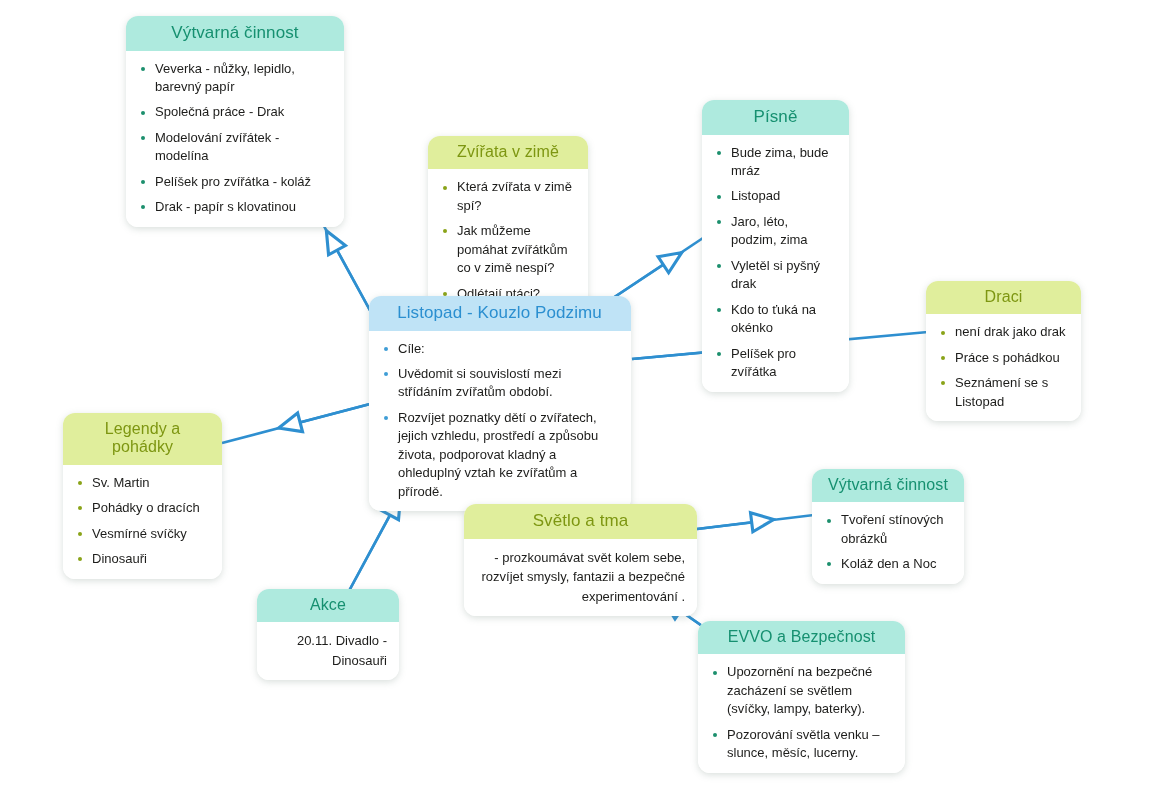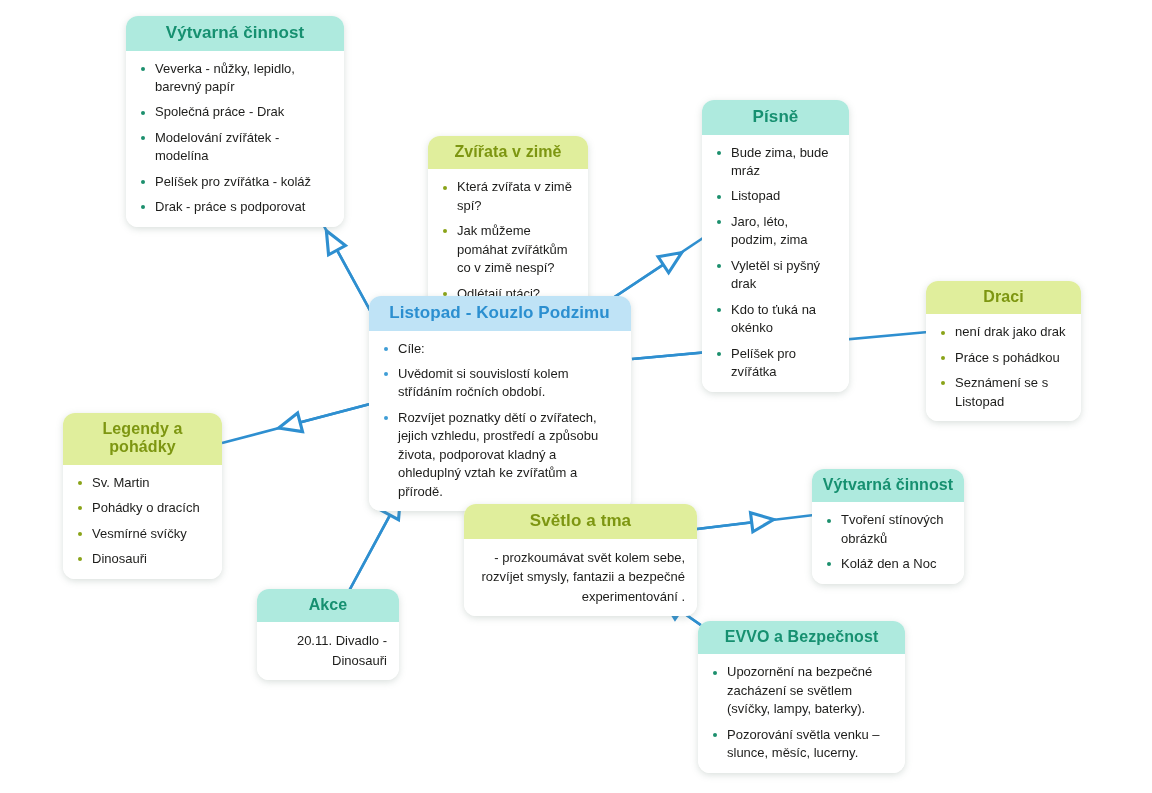--- a/index.html
+++ b/index.html
@@ -34,21 +34,21 @@
   .node {
     position: absolute;
     border-radius: 12px;
     background: #ffffff;
     box-shadow: 0 2px 7px rgba(120,140,130,0.28);
     overflow: hidden;
     box-sizing: border-box;
   }
   .node-header {
     text-align: center;
-    font-weight: bold;
+    font-weight: normal;
     padding: 7px 10px 8px 10px;
     line-height: 1.15;
     letter-spacing: 0.1px;
   }
   .node-body {
     background: #ffffff;
     padding: 9px 12px 10px 12px;
   }
   .node-body ul {
     margin: 0;
@@ -152,21 +152,21 @@
   </svg>
 
   <div class="node theme-teal" style="left:126px; top:16px; width:218px;">
     <div class="node-header h-17">Výtvarná činnost</div>
     <div class="node-body sz-11">
       <ul>
         <li>Veverka - nůžky, lepidlo, barevný papír</li>
         <li>Společná práce - Drak</li>
         <li>Modelování zvířátek - modelína</li>
         <li>Pelíšek pro zvířátka - koláž</li>
-        <li>Drak - práce s podporovat</li>
+        <li>Drak - papír s klovatinou</li>
       </ul>
     </div>
   </div>
 
   <div class="node theme-teal" style="left:702px; top:100px; width:147px;">
     <div class="node-header h-17">Písně</div>
     <div class="node-body sz-11">
       <ul>
         <li>Bude zima, bude mráz</li>
         <li>Listopad</li>
@@ -198,21 +198,21 @@
         <li>Seznámení se s  Listopad</li>
       </ul>
     </div>
   </div>
 
   <div class="node theme-blue" style="left:369px; top:296px; width:262px;">
     <div class="node-header h-17">Listopad - Kouzlo Podzimu</div>
     <div class="node-body sz-11">
       <ul>
         <li>Cíle:</li>
-        <li>Uvědomit si souvislostí kolem střídáním ročních období.</li>
+        <li>Uvědomit si souvislostí mezi střídáním zvířatům období.</li>
         <li>Rozvíjet poznatky dětí o zvířatech, jejich vzhledu, prostředí a způsobu života, podporovat kladný a ohleduplný vztah ke zvířatům a přírodě.</li>
       </ul>
     </div>
   </div>
 
   <div class="node theme-green" style="left:63px; top:413px; width:159px;">
     <div class="node-header h-16">Legendy a pohádky</div>
     <div class="node-body sz-11">
       <ul>
         <li>Sv. Martin</li>

